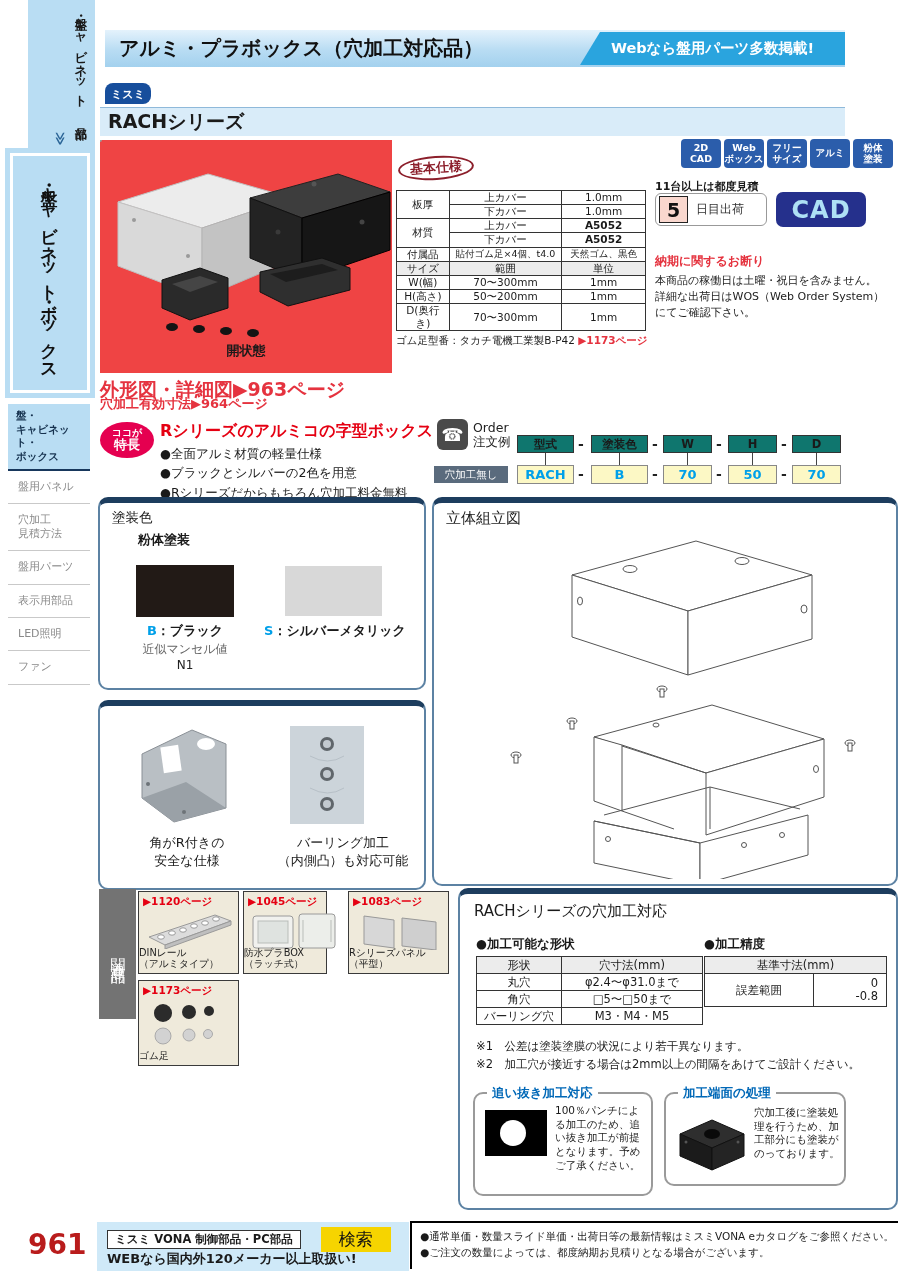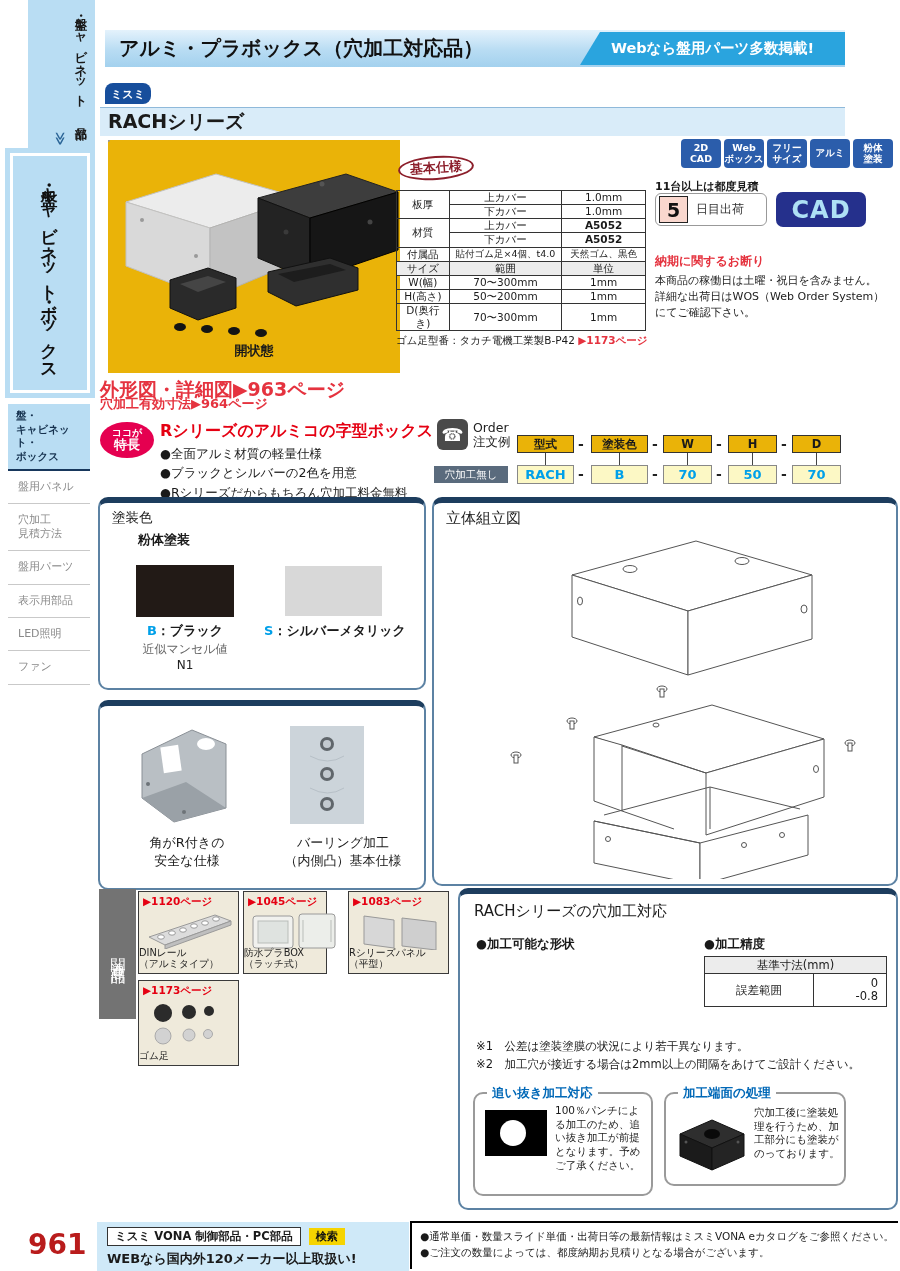--- a/index.html
+++ b/index.html
@@ -28,38 +28,38 @@
   
   .cap-icon{width:40px;height:29px;background:#2b5dab;border-radius:4px;color:#fff;font-size:9.5px;font-weight:bold;
             display:flex;flex-direction:column;align-items:center;justify-content:center;line-height:1.15;text-align:center}
   .ship-badge{width:112px;height:33px;border:1.5px solid #999;border-radius:6px;background:#fff;display:flex;align-items:center;box-sizing:border-box}
   .ship-days{width:27px;height:25px;margin-left:3px;background:#f9d7ce;border:1.5px solid #222;font-size:19px;font-weight:bold;
              display:flex;align-items:center;justify-content:center;color:#111}
   .cad-btn{background:#25308c;border-radius:7px;color:#aee0f5;font-weight:bold;font-size:24px;letter-spacing:1px;
            display:flex;align-items:center;justify-content:center;cursor:pointer}
   .hl-badge{background:#e50050;border-radius:50%;color:#fff;display:flex;flex-direction:column;align-items:center;justify-content:center;line-height:1.1}
   
-  .ord-h{background:#eab308;border:1px solid #333;font-size:11.5px;font-weight:bold;text-align:center;line-height:17px;height:18px;box-sizing:border-box}
+  .ord-h{background:#0f766e;border:1px solid #333;font-size:11.5px;font-weight:bold;text-align:center;line-height:17px;height:18px;box-sizing:border-box}
   .ord-v{background:#fcf8c5;border:1px solid #888;font-size:13px;font-weight:bold;color:#00a0e9;text-align:center;line-height:18px;height:19px;box-sizing:border-box}
   .dash{font-weight:bold;font-size:14px;color:#222}
   .vline{position:absolute;width:0;border-left:1px solid #444}
   .nohole{background:#5a6b7d;color:#fff;font-size:10.5px;text-align:center;line-height:17px}
   
   .card{position:absolute;background:#efeadb;border:1.5px solid #3a3a3a;box-sizing:border-box}
   .card-page{position:absolute;left:4px;top:3px;font-size:10.5px;font-weight:bold;color:#e50012;cursor:pointer}
   .card-cap{position:absolute;left:0;right:0;bottom:3px;text-align:left;font-size:9.8px;line-height:1.2;color:#222}
   .rel-bar{background:#737373;color:#fff}
   
   .legend-box{position:absolute;border:2px solid #9a9a9a;border-radius:10px;background:#fff;box-sizing:border-box}
   .legend-title{position:absolute;top:-9px;left:12px;background:#fff;padding:0 5px;color:#0068b7;font-weight:bold;font-size:12.5px}
   .red{color:#e5333f}
   .link{cursor:pointer}
   
   .f-blue{background:#cfe9f8}
-  .search-badge{background:#f6d400;color:#111;font-size:11px;font-weight:bold;padding:1px 7px;cursor:pointer}
+  .search-badge{background:#f6d400;color:#111;font-size:17px;font-weight:normal;padding:1px 18px;cursor:pointer}
 </style>
 </head>
 <body>
 
 <div id="page">
 
   <div class="abs sb-blue" style="left:28px;top:0;width:67px;height:148px">
     <div class="vtext b" style="position:absolute;right:6px;top:8px;height:118px;font-size:12.5px;letter-spacing:1px">
       <span>盤・キャビネット</span>
       <span style="font-size:12px">部品</span>
@@ -90,21 +90,21 @@
   <div class="abs banner ctr" style="left:580px;top:32px;width:265px;height:33px">
     <span class="b" style="color:#fff;font-size:14.5px;line-height:33px">Webなら盤用パーツ多数掲載!</span>
   </div>
   <div class="abs brand-badge ctr" style="left:105px;top:83px;width:46px;height:21px">
     <span class="b" style="font-size:11px;line-height:21px">ミスミ</span>
   </div>
   <div class="abs series-bar" style="left:100px;top:107px;width:745px;height:28px">
     <span class="abs b" style="left:8px;top:0;line-height:27px;font-size:19px">RACHシリーズ</span>
   </div>
 
-  <div class="abs" style="left:108px;top:140px;width:292px;height:233px;background:#eab308">
+  <div class="abs" style="left:100px;top:140px;width:292px;height:233px;background:#ef4444">
     <svg width="292" height="200" viewBox="0 0 292 200">
 
       <g>
         <polygon points="18,62 108,34 192,58 102,88" fill="#ececec" stroke="#c2c2c2"></polygon>
         <polygon points="18,62 18,126 102,158 102,88" fill="#d9d9d9" stroke="#c2c2c2"></polygon>
         <polygon points="102,88 192,58 192,120 102,158" fill="#c3c3c3" stroke="#b3b3b3"></polygon>
         <circle cx="34,78" r="2" fill="#9a9a9a"></circle>
           <circle cx="34" cy="80" r="2" fill="#9a9a9a"></circle>
         <circle cx="88" cy="116" r="2" fill="#9a9a9a"></circle>
           <circle cx="170" cy="84" r="2" fill="#a8a8a8"></circle>
@@ -305,21 +305,21 @@
           <circle cx="37" cy="48" r="4" fill="#c3cad0"></circle>
         </g>
       <g>
           <circle cx="37" cy="78" r="7" fill="#60666b"></circle>
           <circle cx="37" cy="78" r="4" fill="#c3cad0"></circle>
         </g>
     </svg>
     <div class="abs ctr pre" style="left:12px;top:128px;width:150px;font-size:13px;line-height:1.35">角がR付きの
 安全な仕様</div>
     <div class="abs ctr pre" style="left:164px;top:128px;width:158px;font-size:13px;line-height:1.35">バーリング加工
-（内側凸）基本仕様</div>
+（内側凸）も対応可能</div>
   </div>
 
   <div class="panel" style="left:432px;top:497px;width:466px;height:389px">
     <div class="abs" style="left:12px;top:6px;font-size:15px">立体組立図</div>
     <svg class="abs" style="left:10px;top:26px" width="442" height="350" viewBox="0 0 442 350">
       <g fill="#fff" stroke="#555" stroke-width="1">
 
         <polygon points="128,46 252,12 368,46 244,82"></polygon>
         <polygon points="128,46 128,108 244,146 244,82"></polygon>
         <polygon points="244,82 368,46 368,110 244,146"></polygon>
@@ -422,20 +422,40 @@
       <circle cx="44" cy="36" r="6" fill="#d2d2d2" stroke="#aaa"></circle>
       <circle cx="63" cy="35" r="4.5" fill="#d2d2d2" stroke="#aaa"></circle>
     </svg>
     <div class="card-cap pre">ゴム足</div>
   </div>
 
   <div class="panel" style="left:458px;top:888px;width:440px;height:322px">
     <div class="abs" style="left:14px;top:8px;font-size:15px">RACHシリーズの穴加工対応</div>
     <div class="abs b" style="left:16px;top:42px;font-size:12.5px">●加工可能な形状</div>
 
+    <table class="t abs" style="left:16px;top:62px;font-size:11.5px">
+      <tbody>
+          <tr class="shade">
+        <td style="width:80px;height:16px">形状</td>
+        <td style="width:136px">穴寸法(mm)</td>
+      </tr>
+      <tr>
+        <td style="height:16px">丸穴</td>
+        <td>φ2.4〜φ31.0まで</td>
+      </tr>
+      <tr>
+        <td style="height:16px">角穴</td>
+        <td>□5〜□50まで</td>
+      </tr>
+      <tr>
+        <td style="height:16px">バーリング穴</td>
+        <td>M3・M4・M5</td>
+      </tr>
+    </tbody>
+      </table>
 
     <div class="abs b" style="left:244px;top:42px;font-size:12.5px">●加工精度</div>
     <table class="t abs" style="left:244px;top:62px;font-size:11.5px">
       <tbody>
           <tr class="shade">
         <td colspan="2" style="height:16px">基準寸法(mm)</td>
       </tr>
       <tr>
         <td style="width:104px;height:32px">誤差範囲</td>
         <td class="pre" style="width:62px;text-align:right;padding-right:8px;line-height:1.15">0
@@ -469,21 +489,21 @@
       <div class="abs" style="left:88px;top:12px;width:88px;font-size:10.5px;line-height:1.3">穴加工後に塗装処理を行うため、加工部分にも塗装がのっております。</div>
     </div>
   </div>
 
   <div class="abs" style="left:410px;top:1221px;width:488px;border-top:2px solid #000"></div>
   <div class="abs" style="left:410px;top:1221px;height:48px;border-left:2px solid #000"></div>
 
   <div class="abs b" style="left:28px;top:1228px;font-size:28px;color:#b91c1c">961</div>
 
   <div class="abs f-blue" style="left:97px;top:1222px;width:312px;height:49px">
-    <div class="abs" style="left:10px;top:5px;display:flex;gap:8px;align-items:center">
+    <div class="abs" style="left:10px;top:5px;display:flex;gap:20px;align-items:center">
       <span style="background:#fff;border:1px solid #333;padding:1px 7px;font-size:11.5px;font-weight:bold"><span>ミスミ VONA</span><span> 制御部品・PC部品</span></span>
       <span class="search-badge">検索</span>
     </div>
     <div class="abs b" style="left:10px;top:28px;font-size:13px">WEBなら国内外120メーカー以上取扱い!</div>
   </div>
 
   <div class="abs pre" style="left:420px;top:1228px;width:475px;font-size:10.5px;line-height:1.55">●通常単価・数量スライド単価・出荷日等の最新情報はミスミVONA eカタログをご参照ください。
 ●ご注文の数量によっては、都度納期お見積りとなる場合がございます。</div>
 
 </div>

